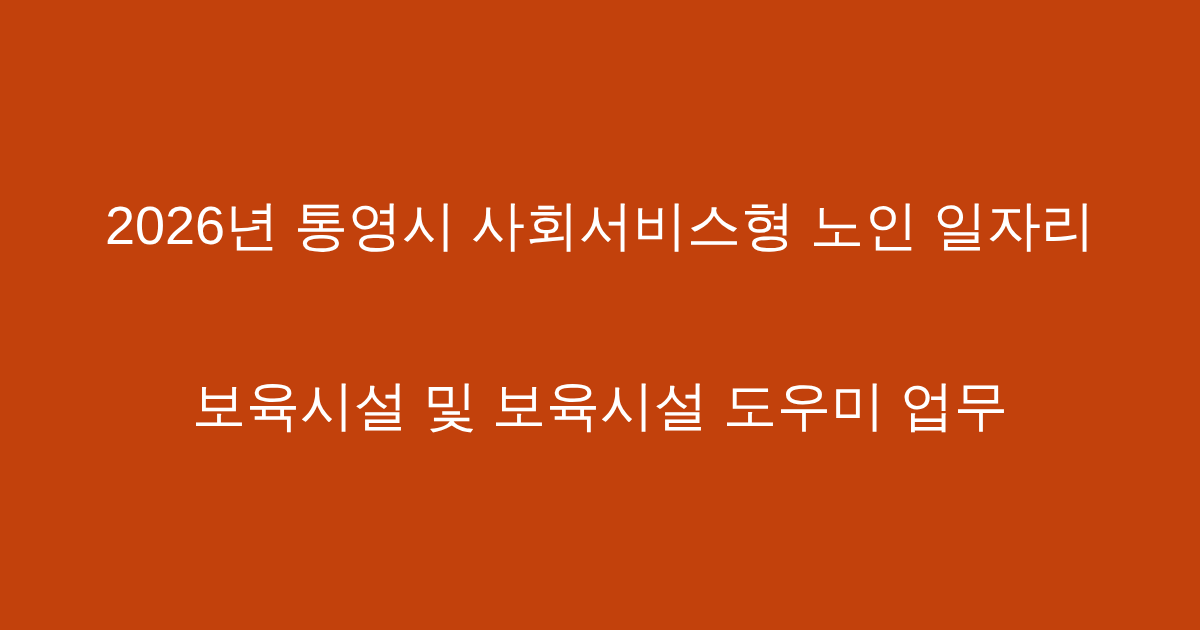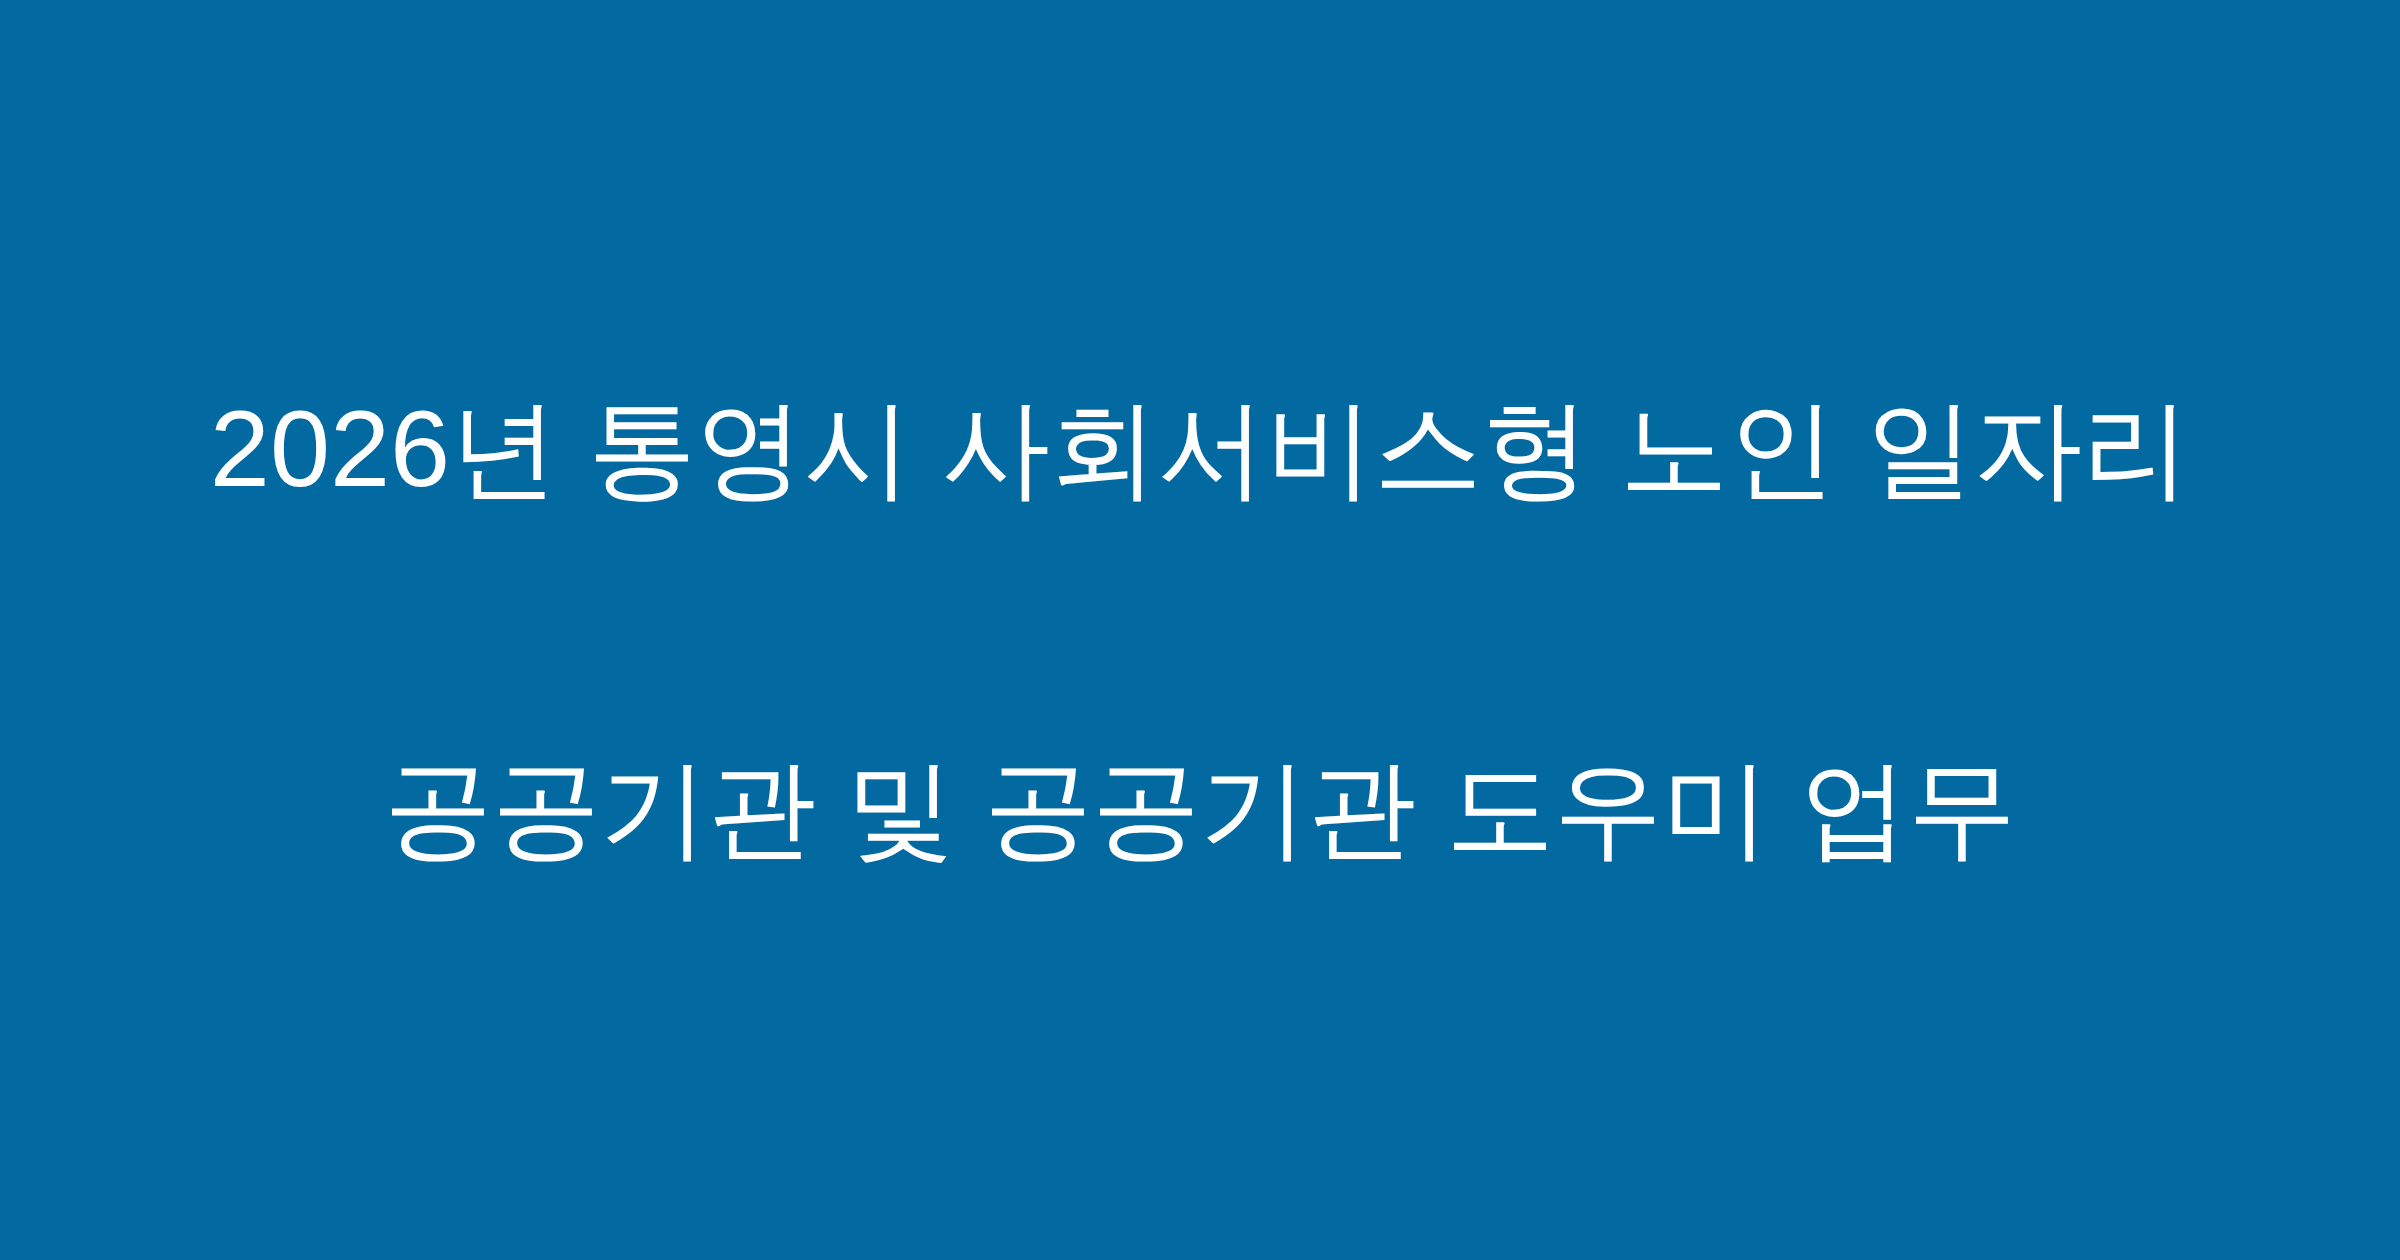--- a/index.html
+++ b/index.html
@@ -41,23 +41,23 @@
 
   .title-line {
     display: block;
     width: 100%;
     text-align: center;
   }
 </style>
 </head>
 <body>
 
-<div id="og-card" style="background-color: #0369a1;">
+<div id="og-card" style="background-color: #c2410c;">
 
   <div id="title-block" style="color: rgb(255, 255, 255);">
 
     <span class="title-line">2026년 통영시 사회서비스형 노인 일자리</span>
 
-    <span class="title-line">공공기관 및 공공기관 도우미 업무</span>
+    <span class="title-line">보육시설 및 보육시설 도우미 업무</span>
 
   </div>
 
 </div>
 
 </body></html>

